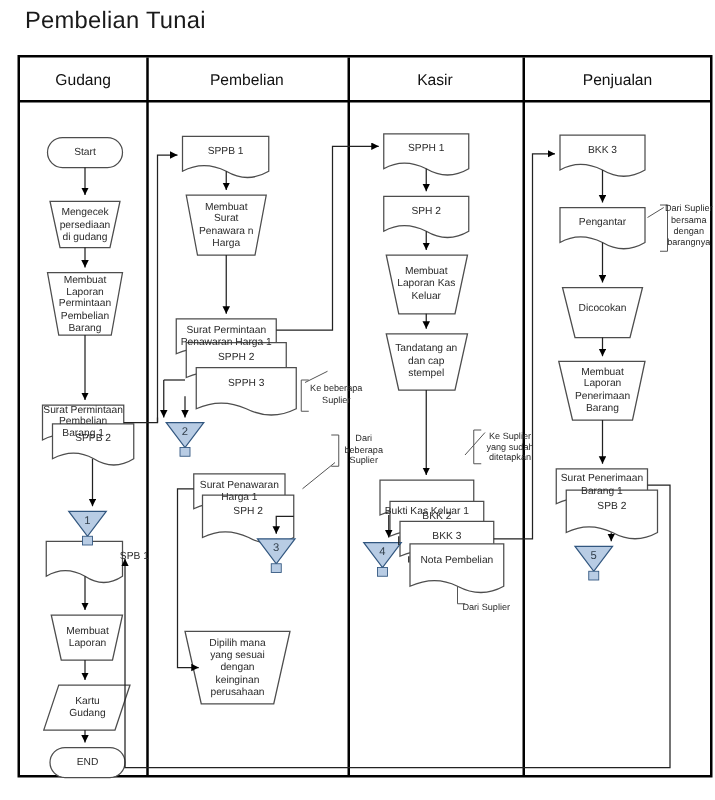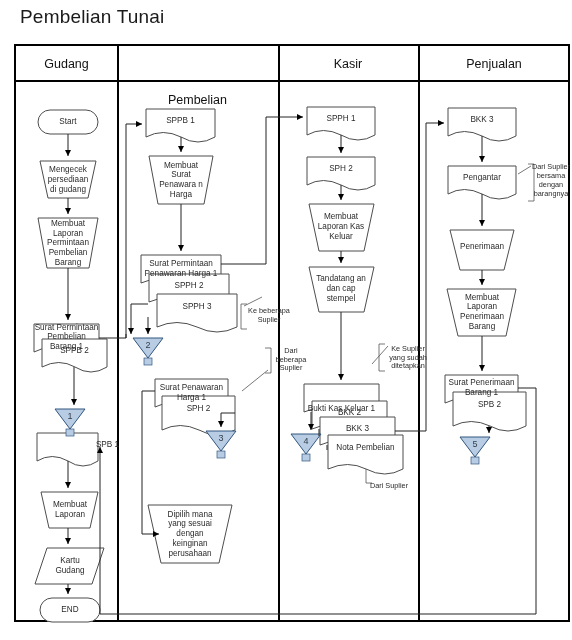--- a/index.html
+++ b/index.html
@@ -22,21 +22,21 @@
 <div id="page-title">Pembelian Tunai</div>
 
 <div id="chart">
 
   <div class="hdrsep" style="top:34px;"></div>
   <div class="colsep" style="left:101px;"></div>
   <div class="colsep" style="left:262px;"></div>
   <div class="colsep" style="left:402px;"></div>
 
   <div class="colhdr" style="left:0;width:101px;">Gudang</div>
-  <div class="colhdr" style="left:101px;width:161px;margin-top:36px;">Pembelian</div>
+  <div class="colhdr" style="left:101px;width:161px;">Pembelian</div>
   <div class="colhdr" style="left:262px;width:140px;">Kasir</div>
   <div class="colhdr" style="left:402px;width:152px;">Penjualan</div>
 
   <svg class="svgwrap" viewBox="0 0 556 578">
     <defs>
       <marker id="ar" markerWidth="7" markerHeight="7" refX="6" refY="3" orient="auto">
         <path d="M0,0 L6,3 L0,6 z" fill="#000"></path>
       </marker>
       <marker id="arg" markerWidth="7" markerHeight="7" refX="6" refY="3" orient="auto">
         <path d="M0,0 L6,3 L0,6 z" fill="#555"></path>
@@ -193,20 +193,20 @@
   <div class="lbl" style="left:288px;top:352px;width:75px;height:22px;">Bukti Kas Keluar 1</div>
   <div class="lbl" style="left:296px;top:356px;width:75px;height:22px;">BKK 2</div>
   <div class="lbl" style="left:304px;top:372px;width:75px;height:22px;">BKK 3</div>
   <div class="lbl" style="left:312px;top:391px;width:75px;height:22px;">Nota Pembelian</div>
   <div class="conn-num" style="left:280px;top:390px;width:20px;">4</div>
   <div class="note" style="left:368px;top:296px;width:48px;height:32px;">Ke Suplier yang sudah ditetapkan</div>
   <div class="note" style="left:352px;top:428px;width:42px;height:24px;">Dari Suplier</div>
 
   <div class="lbl" style="left:432px;top:63px;width:68px;height:22px;">BKK 3</div>
   <div class="lbl" style="left:432px;top:121px;width:68px;height:22px;">Pengantar</div>
-  <div class="lbl" style="left:437px;top:190px;width:58px;height:22px;">Penerimaan</div>
+  <div class="lbl" style="left:437px;top:190px;width:58px;height:22px;">Dicocokan</div>
   <div class="lbl" style="left:438px;top:246px;width:56px;height:40px;">Membuat Laporan Penerimaan Barang</div>
   <div class="lbl" style="left:429px;top:330px;width:73px;height:24px;">Surat Penerimaan Barang 1</div>
   <div class="lbl" style="left:437px;top:347px;width:73px;height:24px;">SPB 2</div>
   <div class="conn-num" style="left:449px;top:393px;width:20px;">5</div>
   <div class="note" style="left:511px;top:112px;width:48px;height:46px;">Dari Suplier bersama dengan barangnya</div>
 
 </div>
 
 </body></html>

